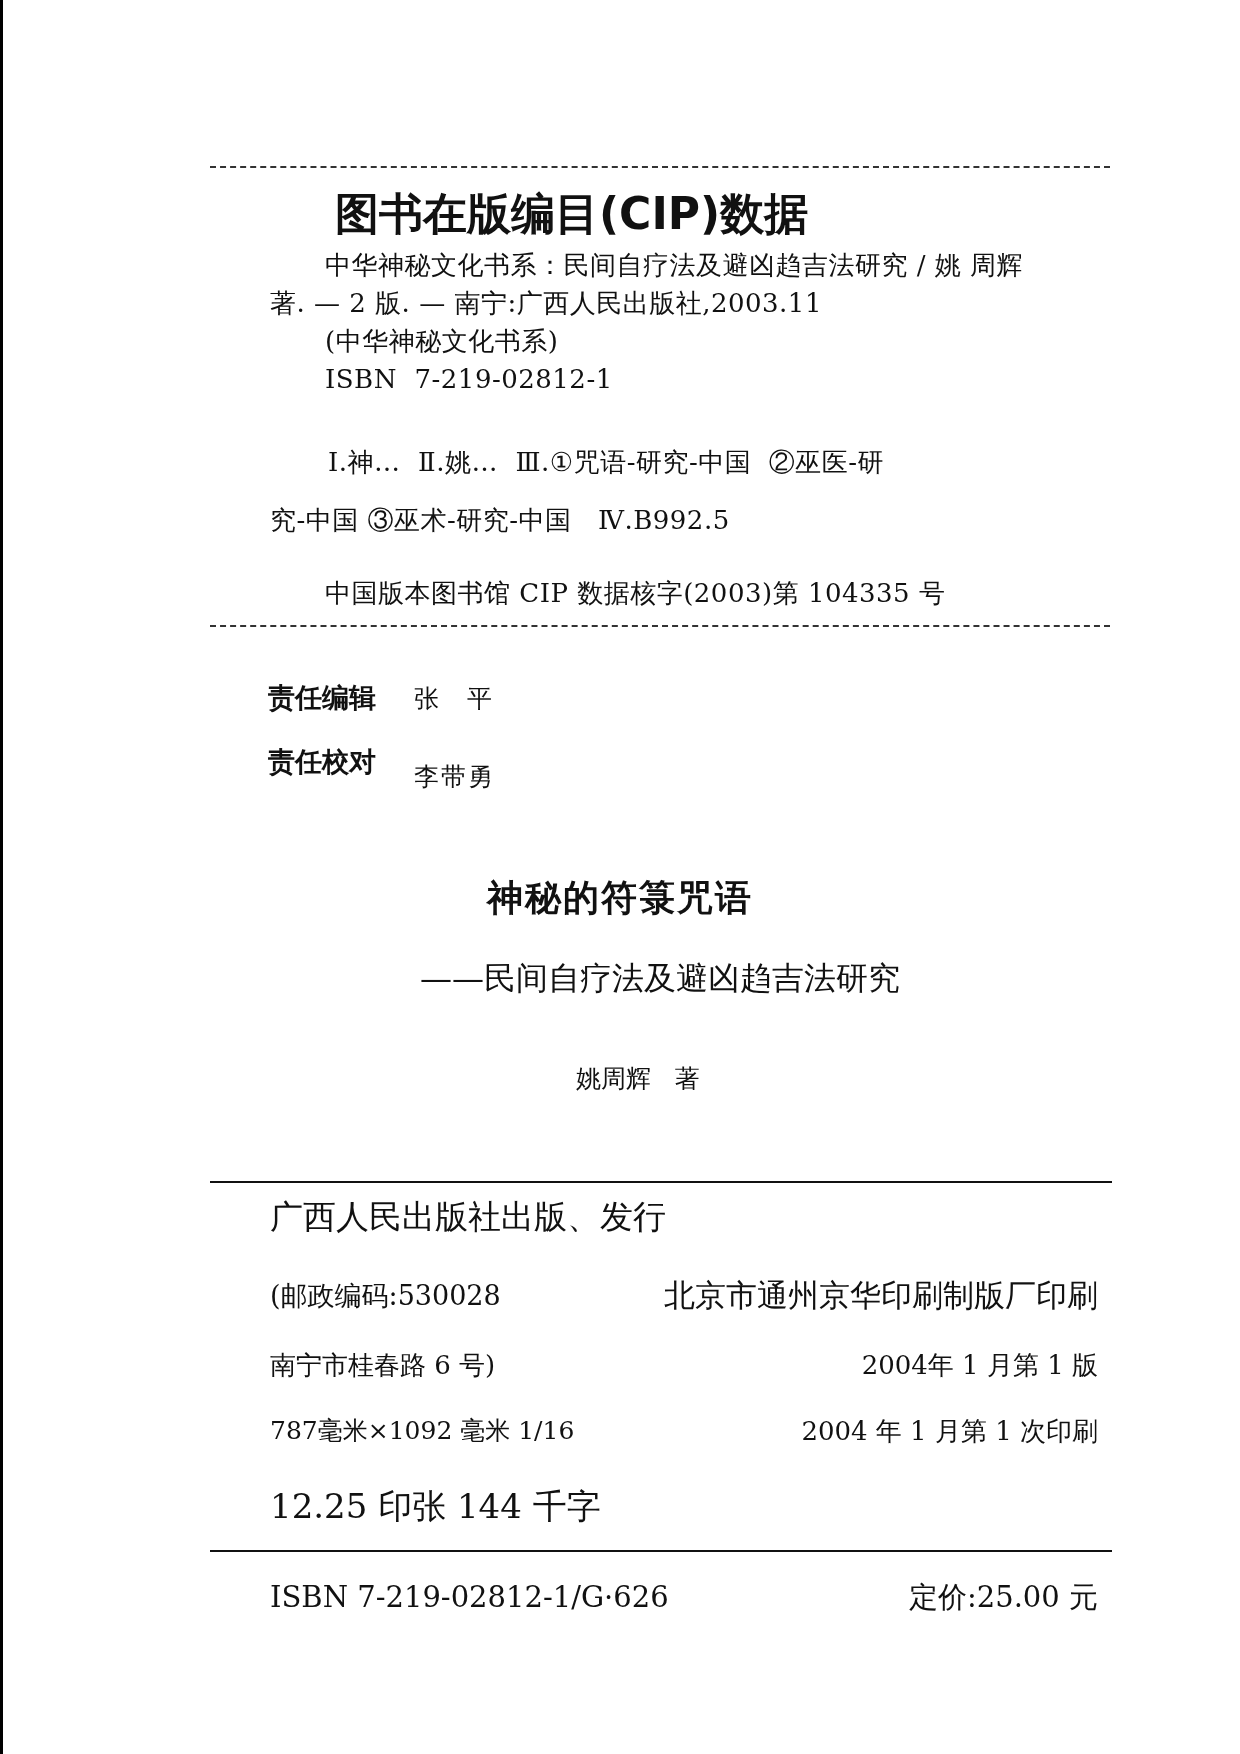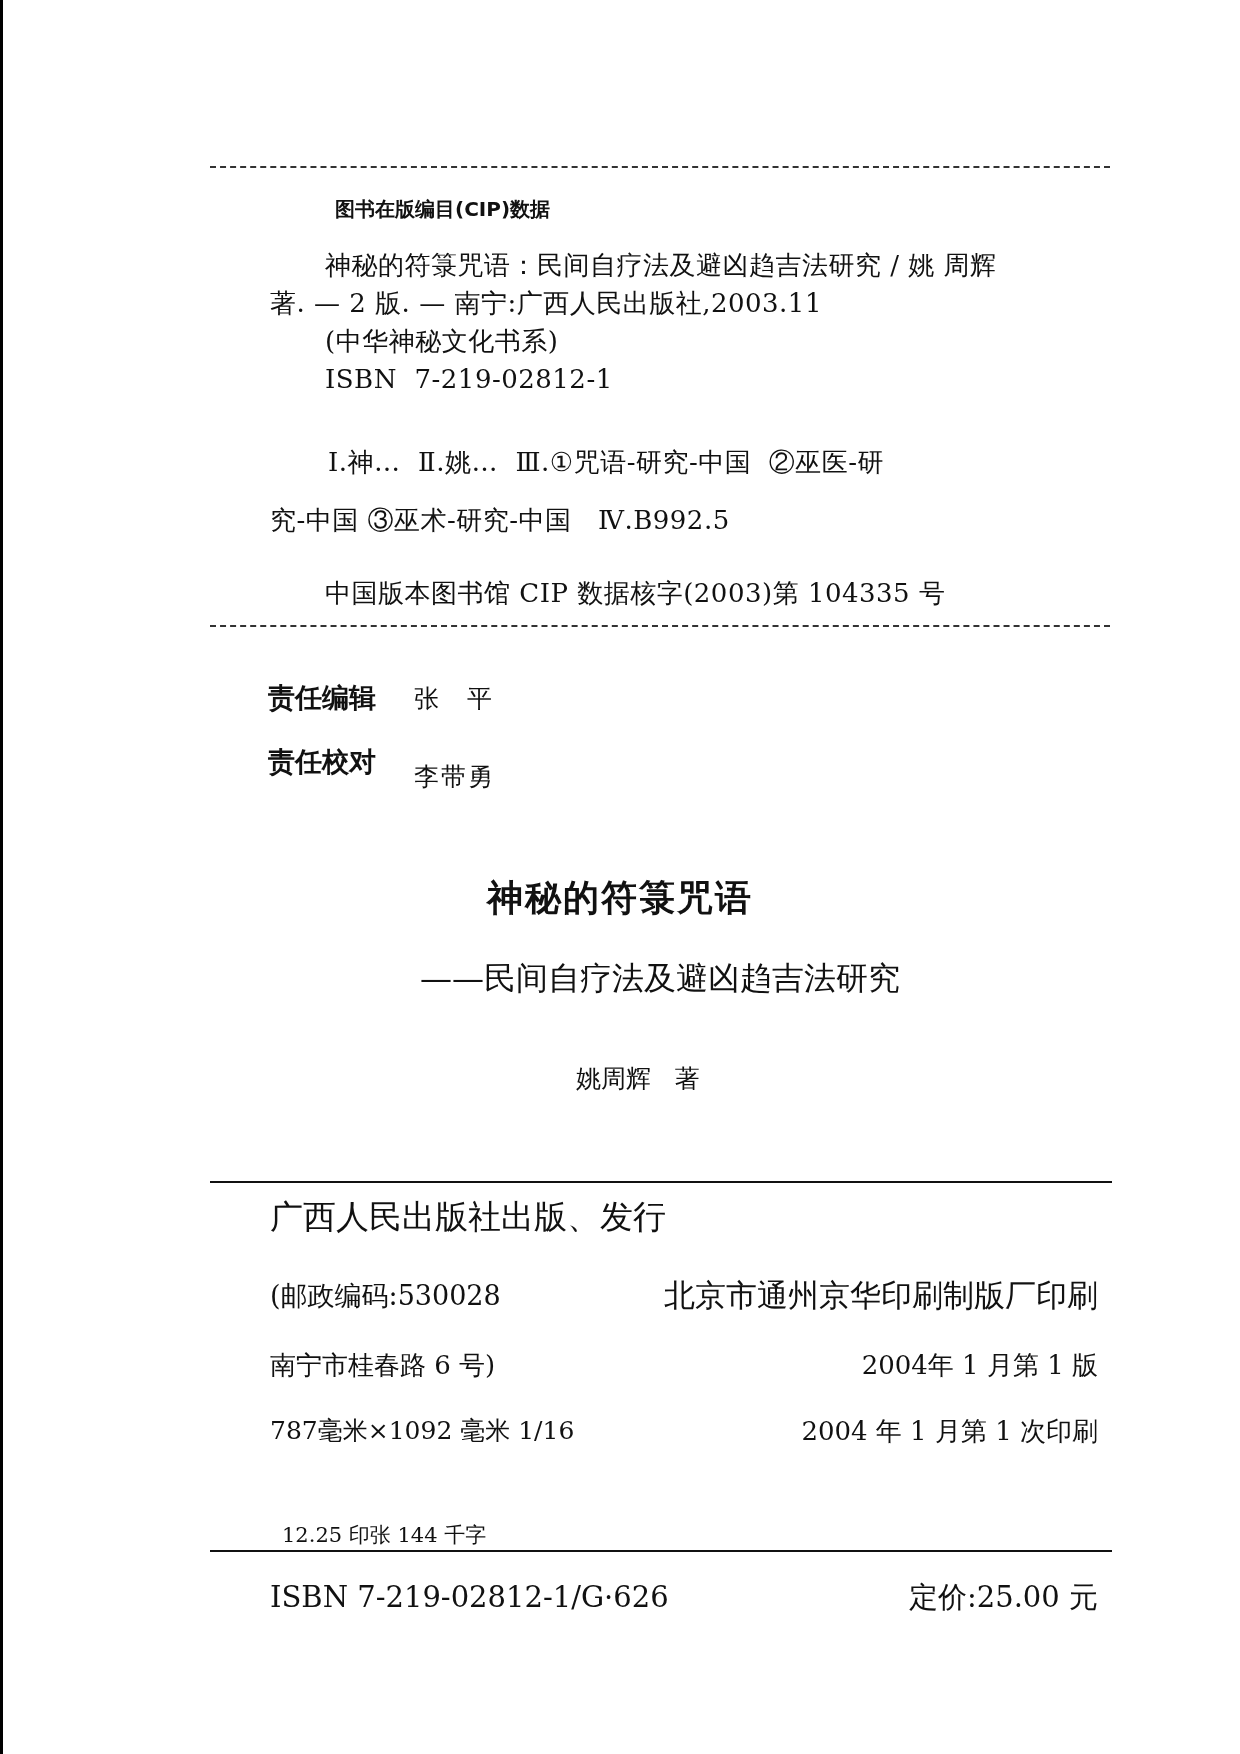--- a/index.html
+++ b/index.html
@@ -5,38 +5,38 @@
   html, body { margin: 0; padding: 0; background: #ffffff; }
   body {
     width: 1240px; height: 1754px; position: relative; overflow: hidden;
     font-family: "DejaVu Serif", "Liberation Serif", serif; color: #111111;
   }
   .left-border { position: absolute; left: 0; top: 0; width: 3px; height: 1754px; background: #000; }
   .abs { position: absolute; white-space: nowrap; line-height: 1; }
   .dash { position: absolute; height: 0; border-top: 2px dashed #333; }
   .rule { position: absolute; height: 2px; background: #111; }
   .bold { font-weight: bold; font-family: "DejaVu Sans", "Liberation Sans", sans-serif; }
-  .cip-title { left: 335px; top: 199px; font-size: 20px; }
+  .cip-title { left: 335px; top: 192px; font-size: 44px; }
   .cip-line { font-size: 26px; letter-spacing: 0.5px; }
   .credit-label { font-size: 27px; }
   .credit-value { font-size: 25px; letter-spacing: 10px; }
   .book-title { left: 0; width: 1240px; text-align: center; top: 880px; font-size: 36px; letter-spacing: 2px; }
   .book-subtitle { left: 420px; top: 962px; font-size: 32px; }
   .author { left: 576px; top: 1066px; font-size: 25px; }
   .pub { font-size: 33px; }
   .pub-r { text-align: right; }
 </style>
 </head>
 <body>
 
 <div class="left-border"></div>
 
 <div class="dash" style="left:210px; top:166px; width:900px;"></div>
 <div class="abs bold cip-title">图书在版编目(CIP)数据</div>
-<div class="abs cip-line" style="left:325px; top:252px;">神秘的符箓咒语：民间自疗法及避凶趋吉法研究 / 姚 周辉</div>
+<div class="abs cip-line" style="left:325px; top:252px;">中华神秘文化书系：民间自疗法及避凶趋吉法研究 / 姚 周辉</div>
 <div class="abs cip-line" style="left:270px; top:290px;">著. — 2 版. — 南宁:广西人民出版社,2003.11</div>
 <div class="abs cip-line" style="left:325px; top:328px;">(中华神秘文化书系)</div>
 <div class="abs cip-line" style="left:325px; top:366px; white-space:pre;">ISBN  7-219-02812-1</div>
 <div class="abs cip-line" style="left:328px; top:449px; white-space:pre;">Ⅰ.神…  Ⅱ.姚…  Ⅲ.①咒语-研究-中国  ②巫医-研</div>
 <div class="abs cip-line" style="left:270px; top:507px; white-space:pre;">究-中国 ③巫术-研究-中国   Ⅳ.B992.5</div>
 <div class="abs cip-line" style="left:325px; top:580px;">中国版本图书馆 CIP 数据核字(2003)第 104335 号</div>
 <div class="dash" style="left:210px; top:625px; width:900px;"></div>
 
 <div class="abs bold credit-label" style="left:268px; top:684px;">责任编辑</div>
 <div class="abs credit-value" style="left:414px; top:686px;">张 平</div>
@@ -48,16 +48,16 @@
 <div class="abs author" style="white-space:pre;">姚周辉   著</div>
 
 <div class="rule" style="left:210px; top:1181px; width:902px;"></div>
 <div class="abs pub" style="left:270px; top:1200px;">广西人民出版社出版、发行</div>
 <div class="abs pub" style="left:270px; top:1282px; font-size:27px;">(邮政编码:530028</div>
 <div class="abs pub pub-r" style="left:600px; width:498px; top:1280px; font-size:31px;">北京市通州京华印刷制版厂印刷</div>
 <div class="abs pub" style="left:270px; top:1352px; font-size:26px;">南宁市桂春路 6 号)</div>
 <div class="abs pub pub-r" style="left:700px; width:398px; top:1352px; font-size:26px;">2004年 1 月第 1 版</div>
 <div class="abs pub" style="left:270px; top:1418px; font-size:25px;">787毫米×1092 毫米 1/16</div>
 <div class="abs pub pub-r" style="left:700px; width:398px; top:1418px; font-size:26px;">2004 年 1 月第 1 次印刷</div>
-<div class="abs pub" style="left:282px; top:1489px; font-size:21px;margin-top:36px;">12.25 印张 144 千字</div>
+<div class="abs pub" style="left:270px; top:1489px; font-size:34px;">12.25 印张 144 千字</div>
 <div class="rule" style="left:210px; top:1550px; width:902px;"></div>
 <div class="abs pub" style="left:270px; top:1583px; font-size:29px;">ISBN 7-219-02812-1/G·626</div>
 <div class="abs pub pub-r" style="left:800px; width:298px; top:1583px; font-size:29px;">定价:25.00 元</div>
 
 </body></html>

